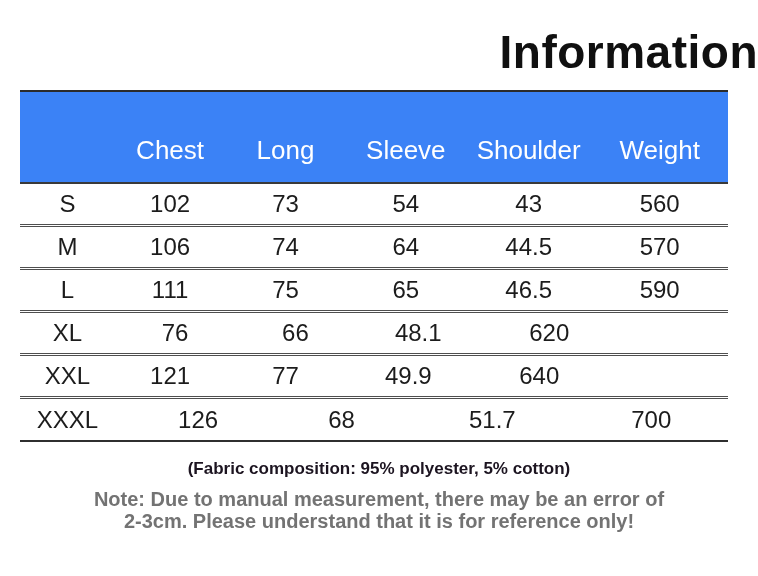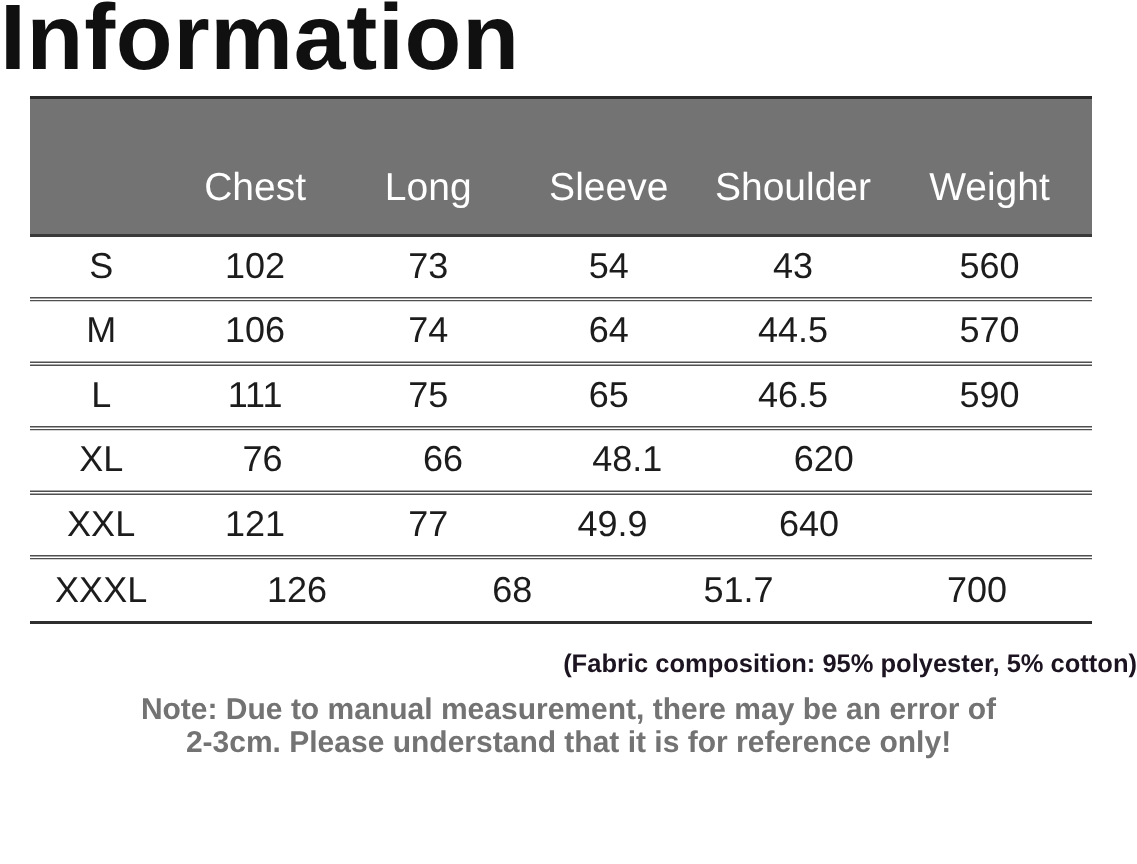--- a/index.html
+++ b/index.html
@@ -5,35 +5,36 @@
   * { margin: 0; padding: 0; box-sizing: border-box; }
   html, body { background: #ffffff; }
   body {
     width: 758px;
     height: 576px;
     font-family: "Liberation Sans", sans-serif;
     overflow: hidden;
     position: relative;
   }
   .page-title {
+    margin-top: 26px;
     height: 52px;
     line-height: 52px;
-    text-align: left;
-    font-size: 62px;
+    text-align: right;
+    font-size: 46px;
     font-weight: 700;
     color: #101010;
     letter-spacing: 0.5px;
   }
   .size-table {
     margin: 12px 30px 0 20px;
     width: 708px;
   }
   .thead {
     height: 94px;
-    background: #737373;
+    background: #3b82f6;
     border-top: 2px solid #2b2b2b;
     border-bottom: 2px solid #3a3a3a;
     display: flex;
     align-items: flex-end;
     padding-bottom: 16px;
     color: #ffffff;
     font-size: 26px;
     font-weight: 400;
   }
   .trow {
@@ -51,21 +52,21 @@
   }
   .cell { display: inline-block; text-align: center; white-space: nowrap; }
   .c0 { width: 13.4%; }
   .c1 { width: 15.6%; }
   .c2 { width: 17%; }
   .c3 { width: 17%; }
   .c4 { width: 17.7%; }
   .c5 { width: 19.3%; }
   .fabric-note {
     margin-top: 17px;
-    text-align: right;
+    text-align: center;
     font-size: 17px;
     font-weight: 700;
     color: #1c1420;
   }
   .note {
     margin-top: 9px;
     text-align: center;
     font-size: 20px;
     font-weight: 700;
     line-height: 22px;

